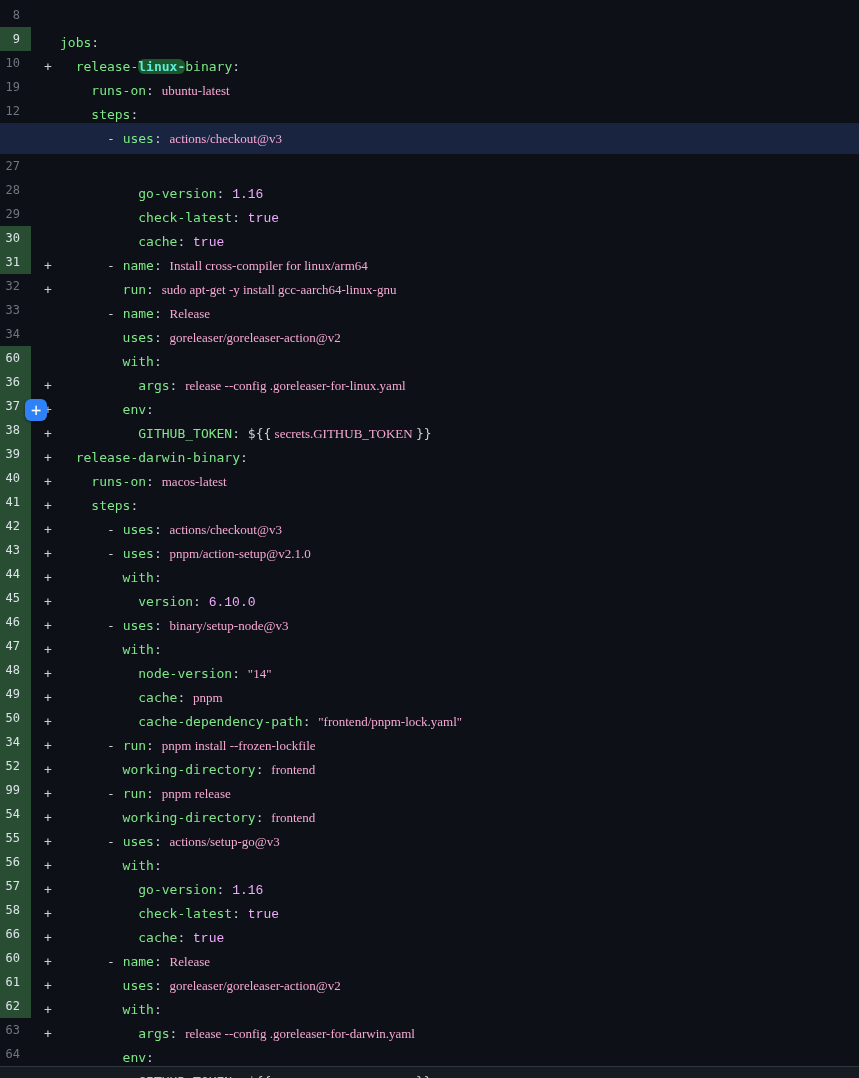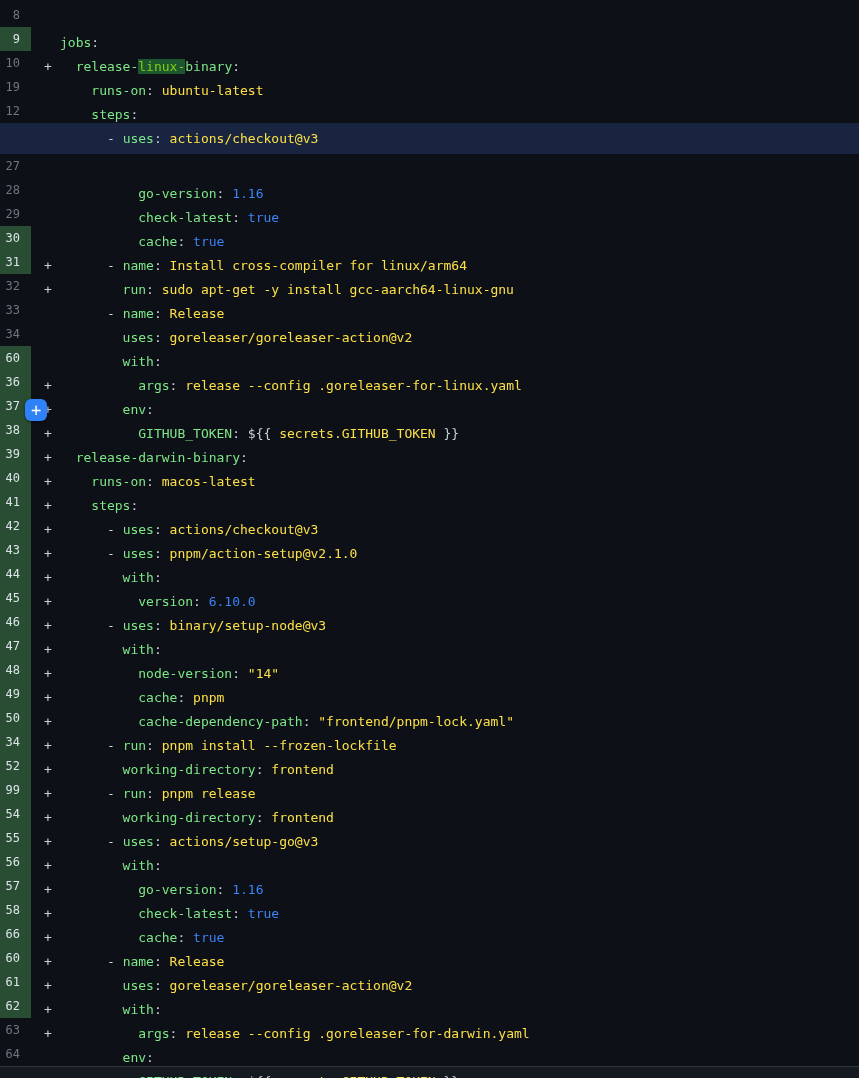--- a/index.html
+++ b/index.html
@@ -9,23 +9,23 @@
   .top-pad{height:3px;background:#0d1117;}
   .row{display:flex;height:24px;line-height:24px;font-size:13px;background:#0d1117;}
   .gut{flex:none;width:31px;box-sizing:border-box;text-align:right;padding-right:11px;
        font-size:12px;color:#6e7681;cursor:pointer;user-select:none;}
   .code{flex:1;position:relative;padding-left:29px;white-space:pre;color:#c9d1d9;margin-top:28px;}
   .row.add .code{background:#12261e;}
   .row.add .gut{background:#294d33;color:#dce3ea;}
   .mark{position:absolute;left:13px;top:0;color:#c9d1d9;}
   .tk-key{color:#7ee787;}
   .tk-punct{color:#c9d1d9;}
-  .tk-string{color:#fde047;}
-  .tk-number{color:#3b82f6;}
-  .tk-key-highlight{color:#84cc16;background:#1d572d;border-radius:0;}
+  .tk-string{color:#f9a8d4;font-family:Liberation Serif, serif;}
+  .tk-number{color:#f0abfc;font-family:Liberation Mono, monospace;}
+  .tk-key-highlight{color:#5eead4;background:#1d572d;border-radius:6px;font-weight:bold;}
   .expander{height:31px;background:#182440;cursor:pointer;}
   .comment-btn{position:absolute;left:-6px;top:1px;width:22px;height:22px;
        background:#2f81f7;border:none;border-radius:6px;color:#ffffff;
        font-size:17px;line-height:20px;text-align:center;padding:0;cursor:pointer;
        font-family:"DejaVu Sans Mono","Liberation Mono",monospace;
        box-shadow:0 1px 3px rgba(0,0,0,.5);z-index:2;}
   .bottom-strip{height:11px;background:#161b22;border-top:1px solid #30363d;}
 </style>
 </head>
 <body>

